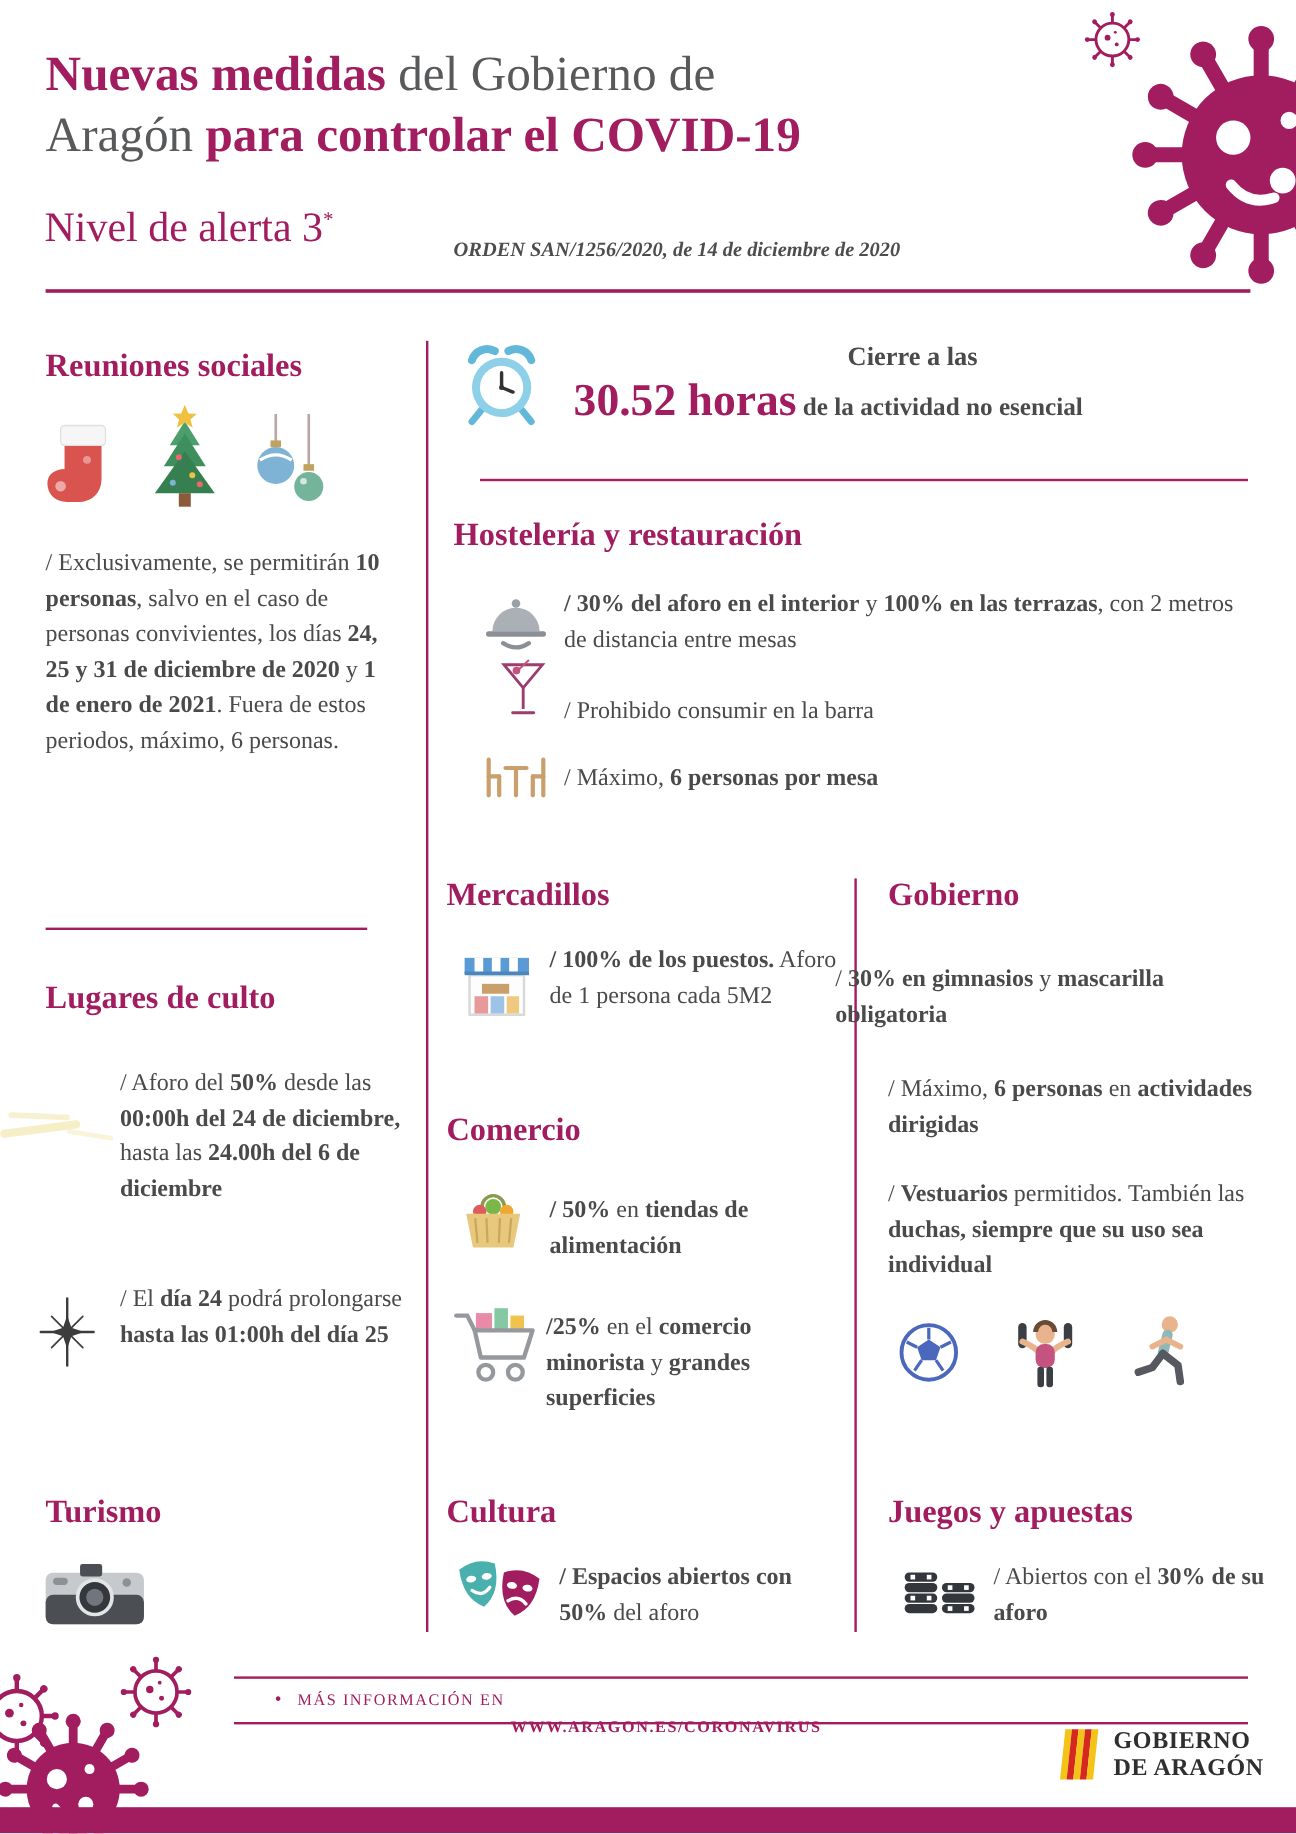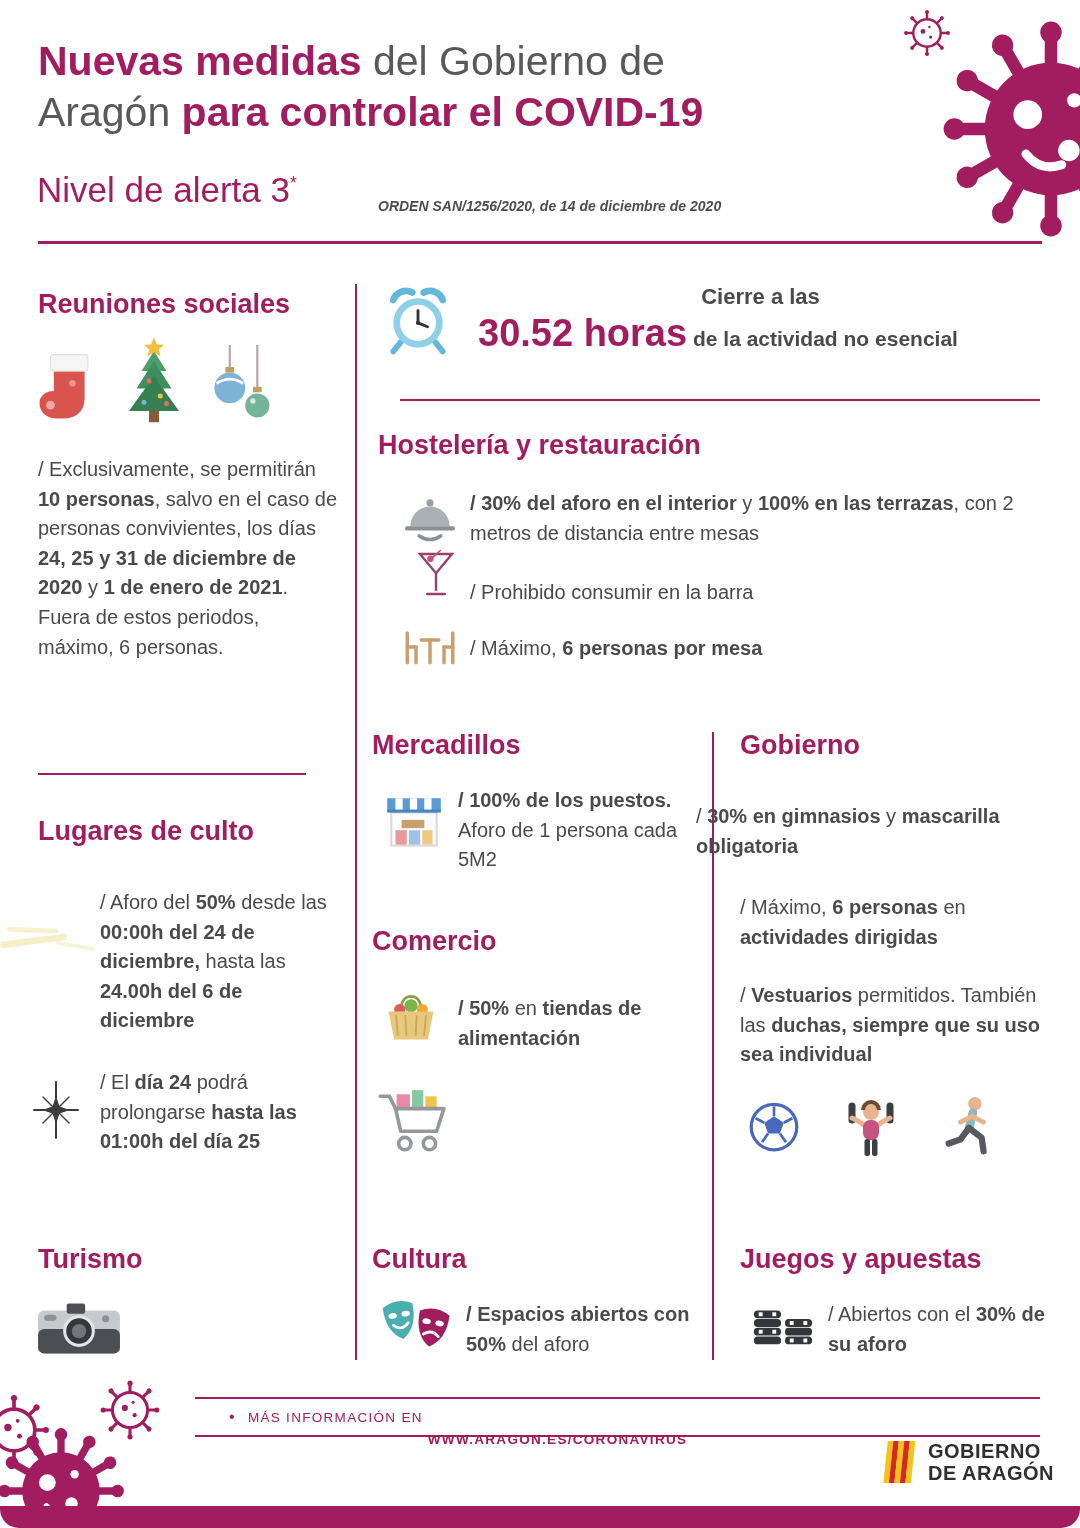--- a/index.html
+++ b/index.html
@@ -1,35 +1,35 @@
 <!DOCTYPE html>
 <html lang="es" style="--accent: #a21d5f; --text-dark: #4a4a4a; --text-gray: #58595b;"><head>
 <meta charset="utf-8">
 <style>
   * { box-sizing: border-box; }
   body { margin: 0; background: #ffffff; }
   .page {
     position: relative; width: 1080px; height: 1528px; margin: 0 auto;
     overflow: hidden; background: #fff;
-    font-family: Liberation Sans, sans-serif; color: var(--text-dark, #4a4a4a); border-radius: 19px;
+    font-family: Liberation Serif, serif; color: var(--text-dark, #4a4a4a);
   }
   .b { font-weight: 700; }
   .accent { color: var(--accent, #a21d5f); }
   .gray { color: var(--text-gray, #58595b); }
   .icon { display: block; }
   .hr { position: absolute; background: var(--accent); }
   .sec-title { position: absolute; margin: 0; font-size: 27px; font-weight: 700; color: var(--accent); }
   .body-text { position: absolute; margin: 0; font-size: 20px; line-height: 1.48; color: var(--text-dark); }
 
   
   #title { position: absolute; left: 38px; top: 36px; margin: 0; font-size: 41px; font-weight: 400;
            line-height: 1.25; color: var(--text-gray); white-space: pre-line; width: 840px; }
   #alert { position: absolute; left: 37px; top: 170px; font-size: 35px; color: var(--accent); }
   #alert sup { font-size: 0.5em; }
-  #order { position: absolute; left: 378px; top: 198px; margin: 0; font-size: 14px; font-style: italic;
+  #order { position: absolute; left: 378px; top: 198px; margin: 0; font-size: 17px; font-style: italic;
            font-weight: 700; color: #4d4d4d; }
   #rule-header { left: 38px; top: 241px; width: 1004px; height: 3px; }
 
   #virus-top-small { position: absolute; left: 902px; top: 8px; width: 50px; height: 50px; color: var(--accent); }
   #virus-top-big   { position: absolute; left: 940px; top: 18px; width: 222px; height: 222px; color: var(--accent); }
 
   
   #vdiv1 { left: 355px; top: 284px; width: 2px; height: 1076px; }
   #vdiv2 { left: 712px; top: 732px; width: 2px; height: 628px; }
 
@@ -477,20 +477,21 @@
   <p id="mercadillos-text" class="body-text"><span class="b">/ </span><span class="b">100% de los puestos.</span><span> Aforo de 1 persona cada 5M2</span></p>
 
   <h2 id="comercio-title" class="sec-title">Comercio</h2>
   <svg id="basket-icon" class="icon">
       <use href="#sym-basket"></use>
     </svg>
   <p id="comercio-i1" class="body-text"><span class="b">/ </span><span class="b">50%</span><span> en </span><span class="b">tiendas de alimentación</span></p>
   <svg id="cart-icon" class="icon">
       <use href="#sym-cart"></use>
     </svg>
+  <p id="comercio-i2" class="body-text"><span class="b">/</span><span class="b">25%</span><span> en el </span><span class="b">comercio minorista</span><span> y </span><span class="b">grandes superficies</span></p>
 
   <h2 id="cultura-title" class="sec-title">Cultura</h2>
   <svg id="masks-icon" class="icon">
       <use href="#sym-masks"></use>
     </svg>
   <p id="cultura-text" class="body-text"><span class="b">/ </span><span class="b">Espacios abiertos con 50%</span><span> del aforo</span></p>
 
   <h2 id="deporte-title" class="sec-title">Gobierno</h2>
   <p id="deporte-i1" class="body-text"><span>/ </span><span class="b">30% en gimnasios</span><span> y </span><span class="b">mascarilla obligatoria</span></p>
   <p id="deporte-i2" class="body-text"><span>/ Máximo, </span><span class="b">6 personas</span><span> en </span><span class="b">actividades dirigidas</span></p>

